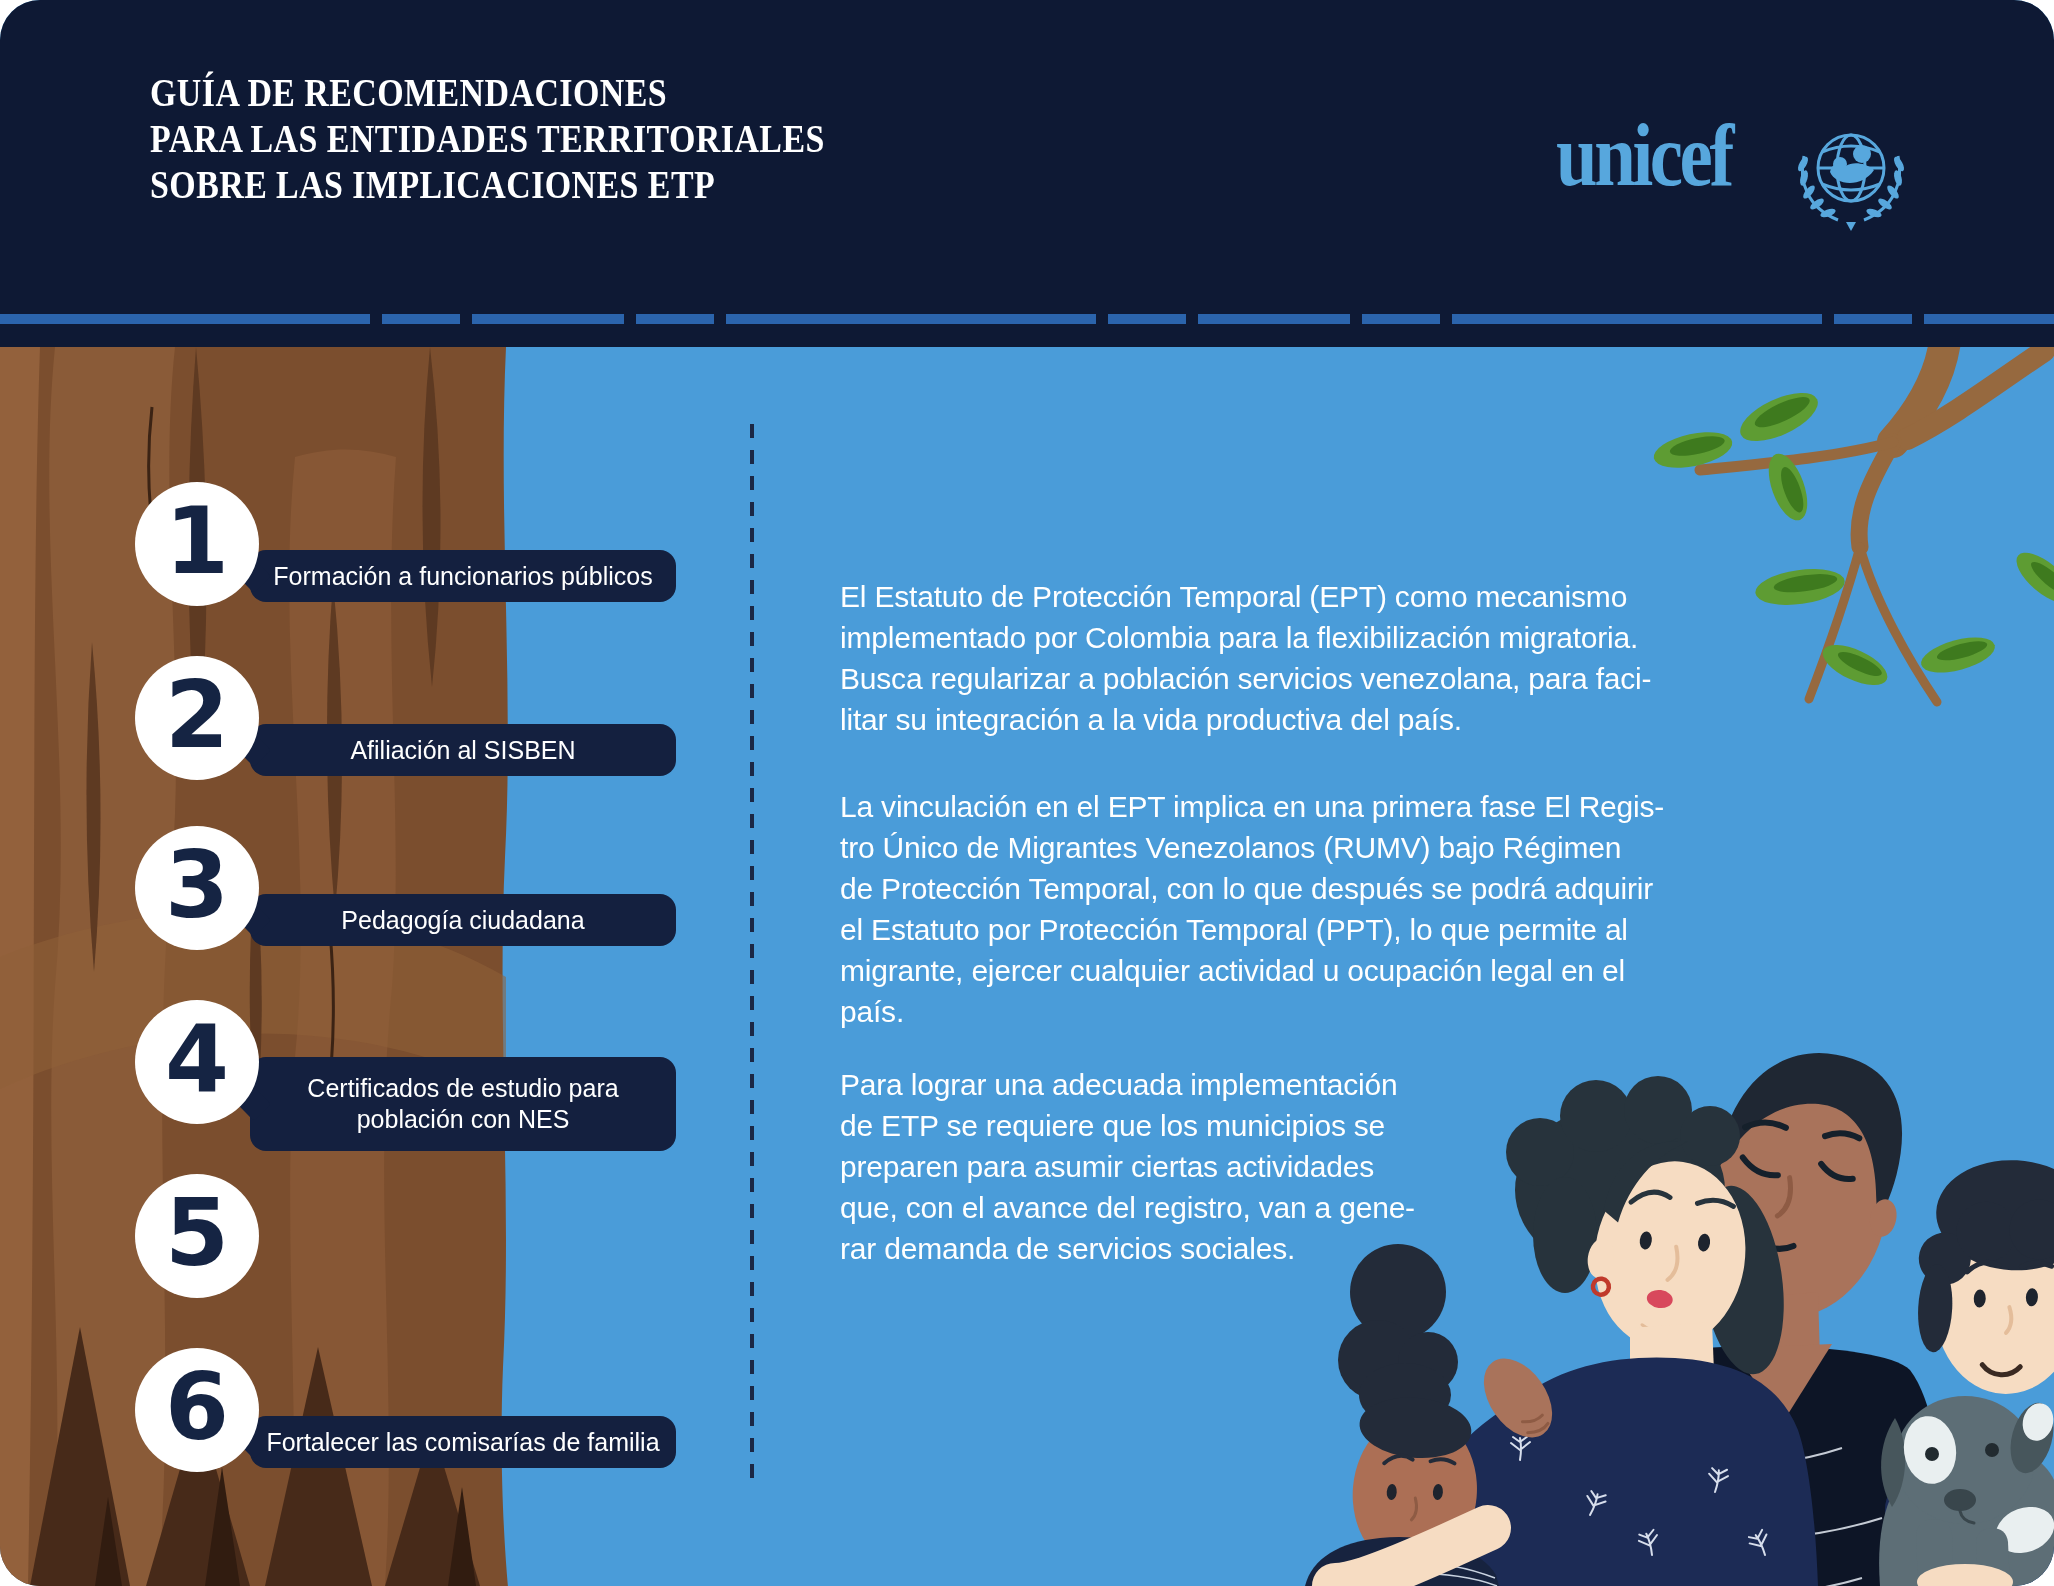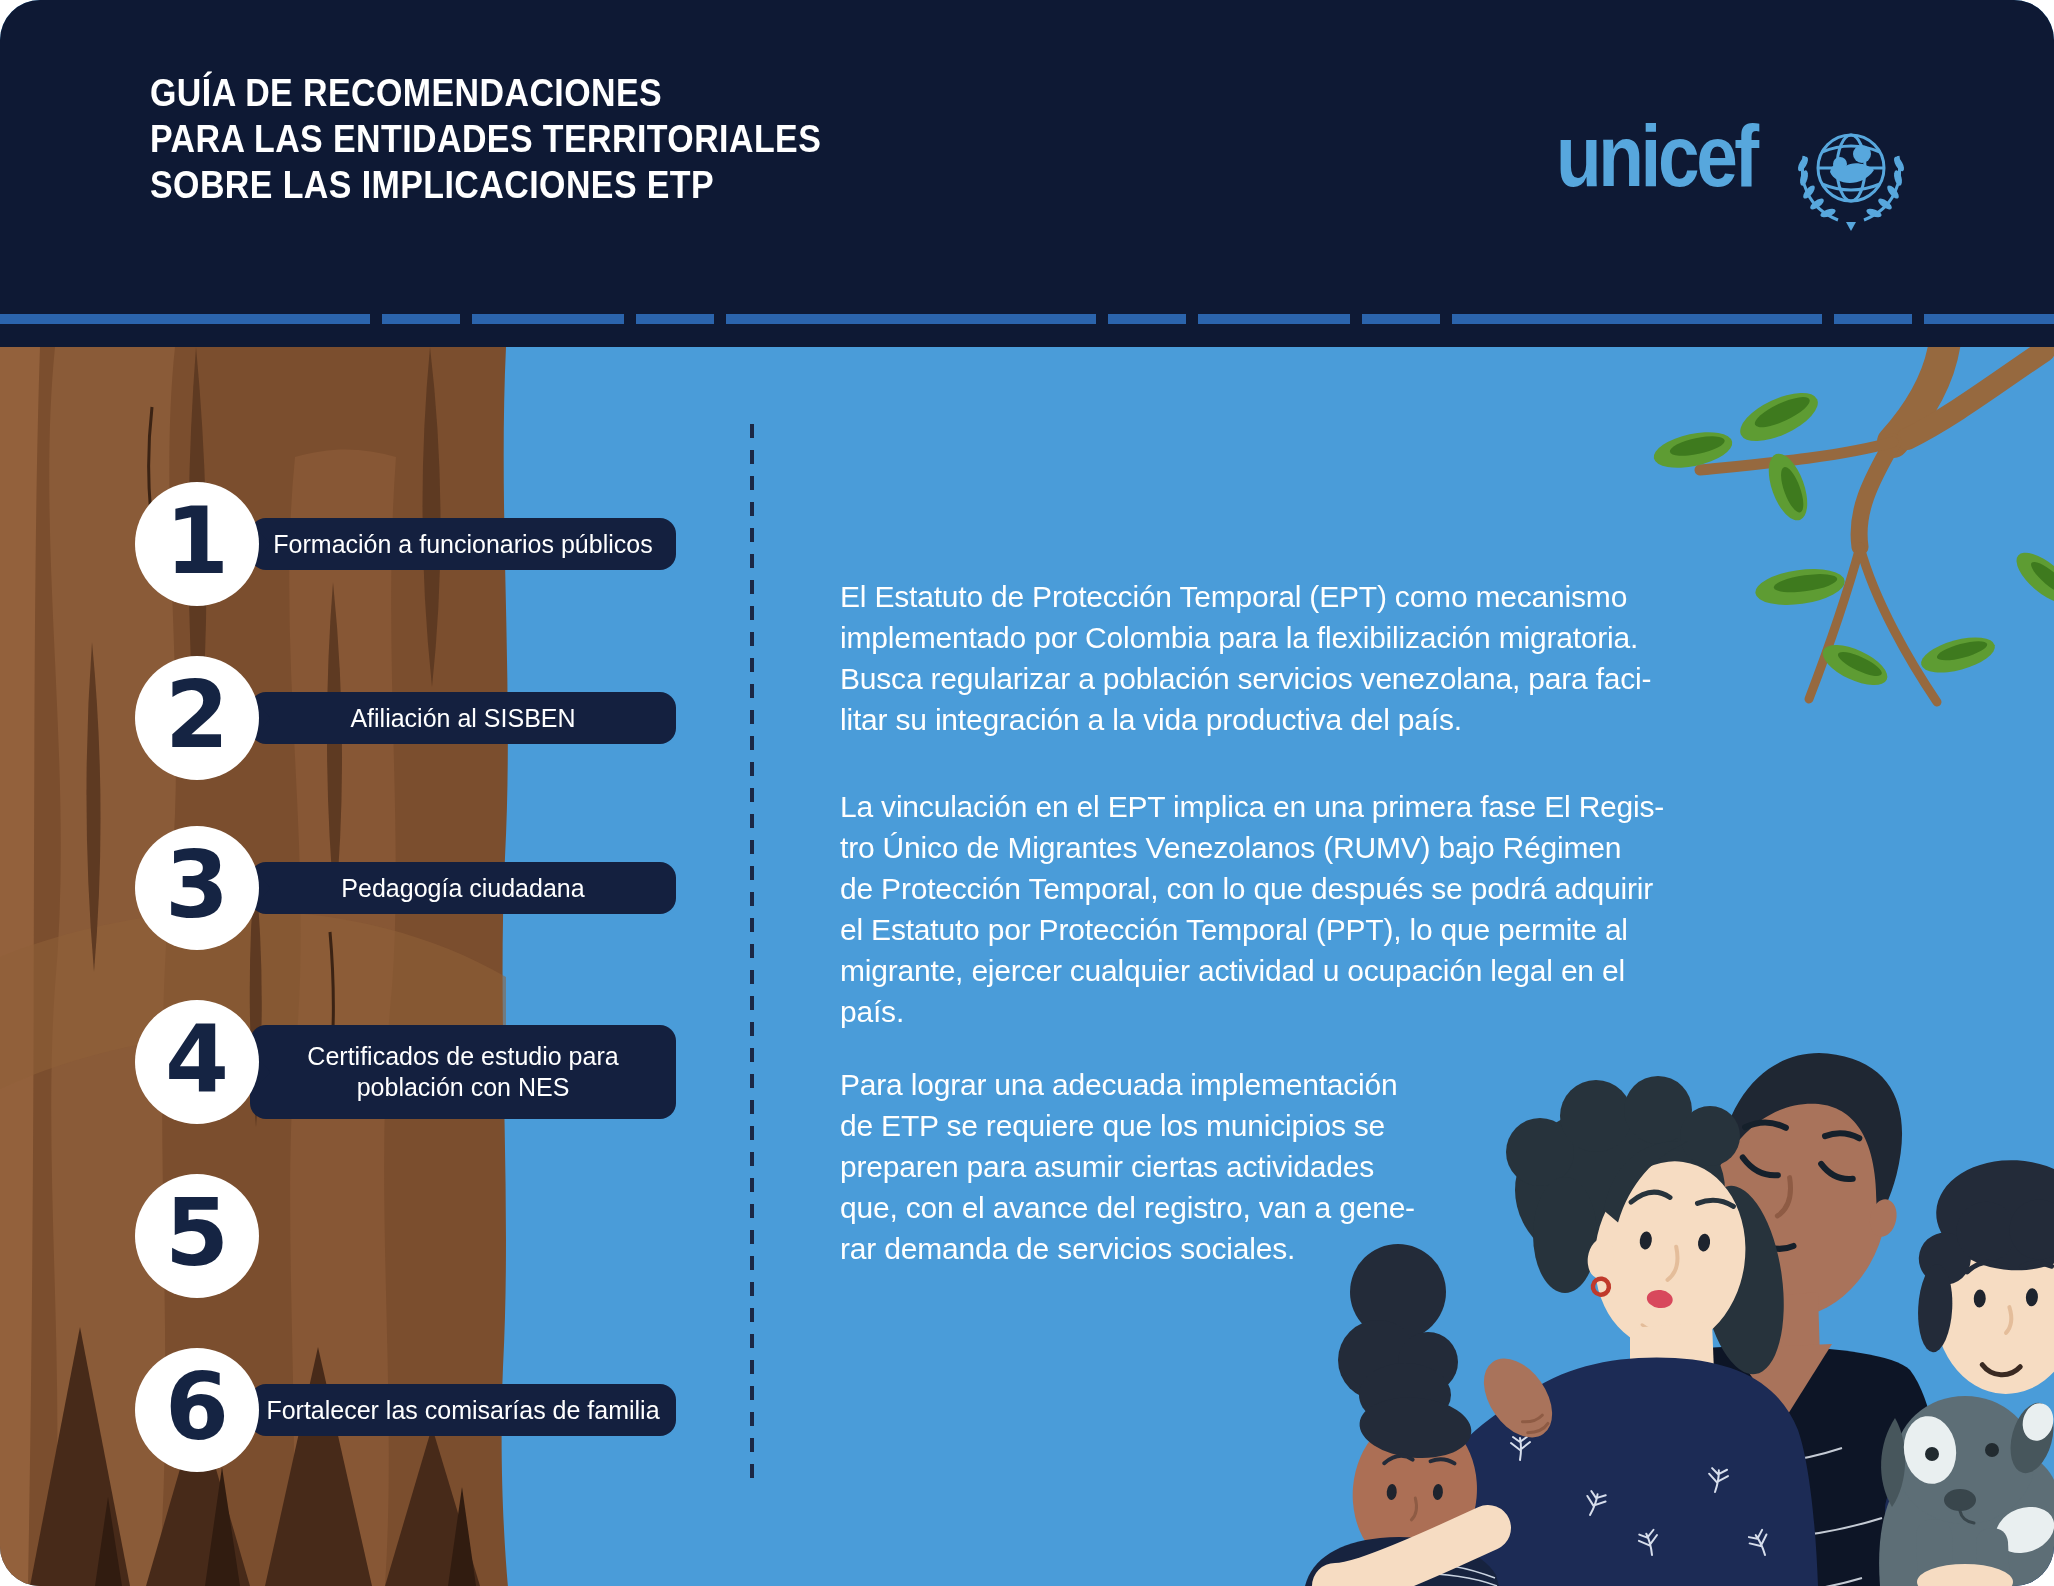--- a/index.html
+++ b/index.html
@@ -2,21 +2,21 @@
 <html><head>
 <meta charset="utf-8">
 <style>
   html,body{margin:0;padding:0;background:#ffffff;}
   .canvas{
     position:relative;width:2054px;height:1586px;overflow:hidden;
     border-radius:40px;background:#4A9CD9;
     font-family:"Liberation Sans",sans-serif;
   }
   
-  .header{position:absolute;left:0;top:0;width:2054px;height:347px;background:#0E1934;}
+  .header{position:absolute;left:0;top:0;width:2054px;height:347px;background:#0E1934;font-family:Liberation Serif, serif;}
   .title{
     position:absolute;left:150px;top:70px;margin:0;color:#ffffff;
     font-size:39px;line-height:46px;font-weight:bold;white-space:pre-line;
     transform:scaleX(.87);transform-origin:left top;letter-spacing:.5px;
   }
   .logo-word{
     position:absolute;left:1556px;top:112px;color:#57A7DD;
     font-size:88px;font-weight:bold;letter-spacing:-4px;line-height:88px;
     transform:scaleX(.85);transform-origin:left top;
   }
@@ -35,21 +35,21 @@
   .item .circle{
     position:absolute;left:0;top:0;width:124px;height:124px;border-radius:50%;
     background:#ffffff;display:flex;align-items:center;justify-content:center;
     color:#152443;font-size:92px;font-weight:bold;font-family:"DejaVu Sans",sans-serif;
     z-index:2;padding-bottom:6px;box-sizing:border-box;
   }
   .item .pill{
     position:absolute;left:115px;width:426px;box-sizing:border-box;padding:12px 14px;
     background:#14203F;color:#ffffff;border-radius:16px;
     display:flex;align-items:center;justify-content:center;text-align:center;
-    font-size:25px;line-height:31px;white-space:pre-line;z-index:1;
+    font-size:25px;line-height:31px;white-space:pre-line;z-index:1;margin-top:32px;
   }
   .item .pill::before{
     content:"";position:absolute;left:-8px;top:50%;width:24px;height:24px;
     background:#14203F;transform:translateY(-50%) rotate(45deg);border-radius:4px;z-index:-1;
   }
   .item1{top:482px}.item2{top:656px}.item3{top:826px}
   .item4{top:1000px}.item5{top:1174px}.item6{top:1348px}
   .pill-1line{top:36px;height:52px}
   .pill-2line{top:25px;height:94px}
   

